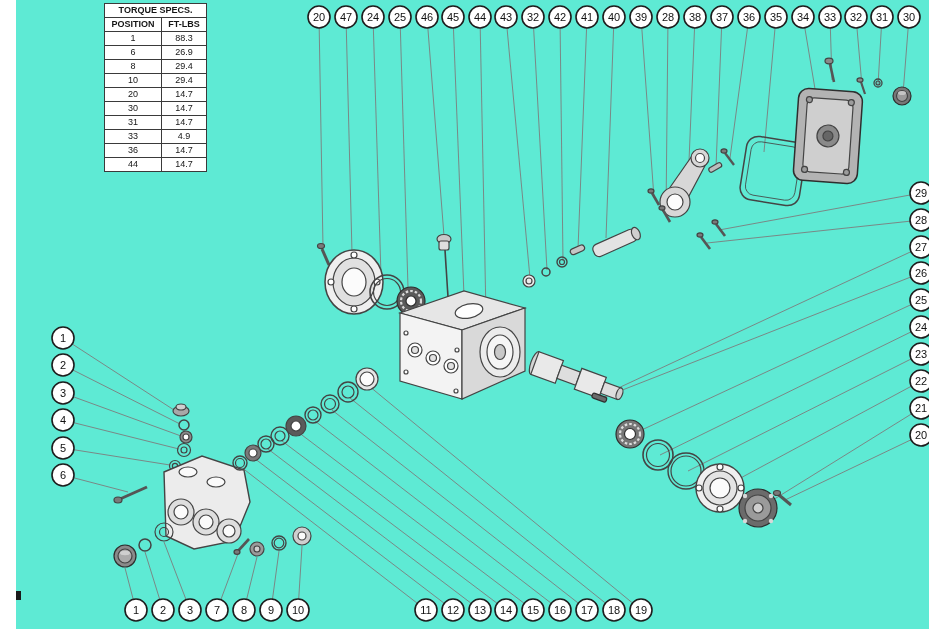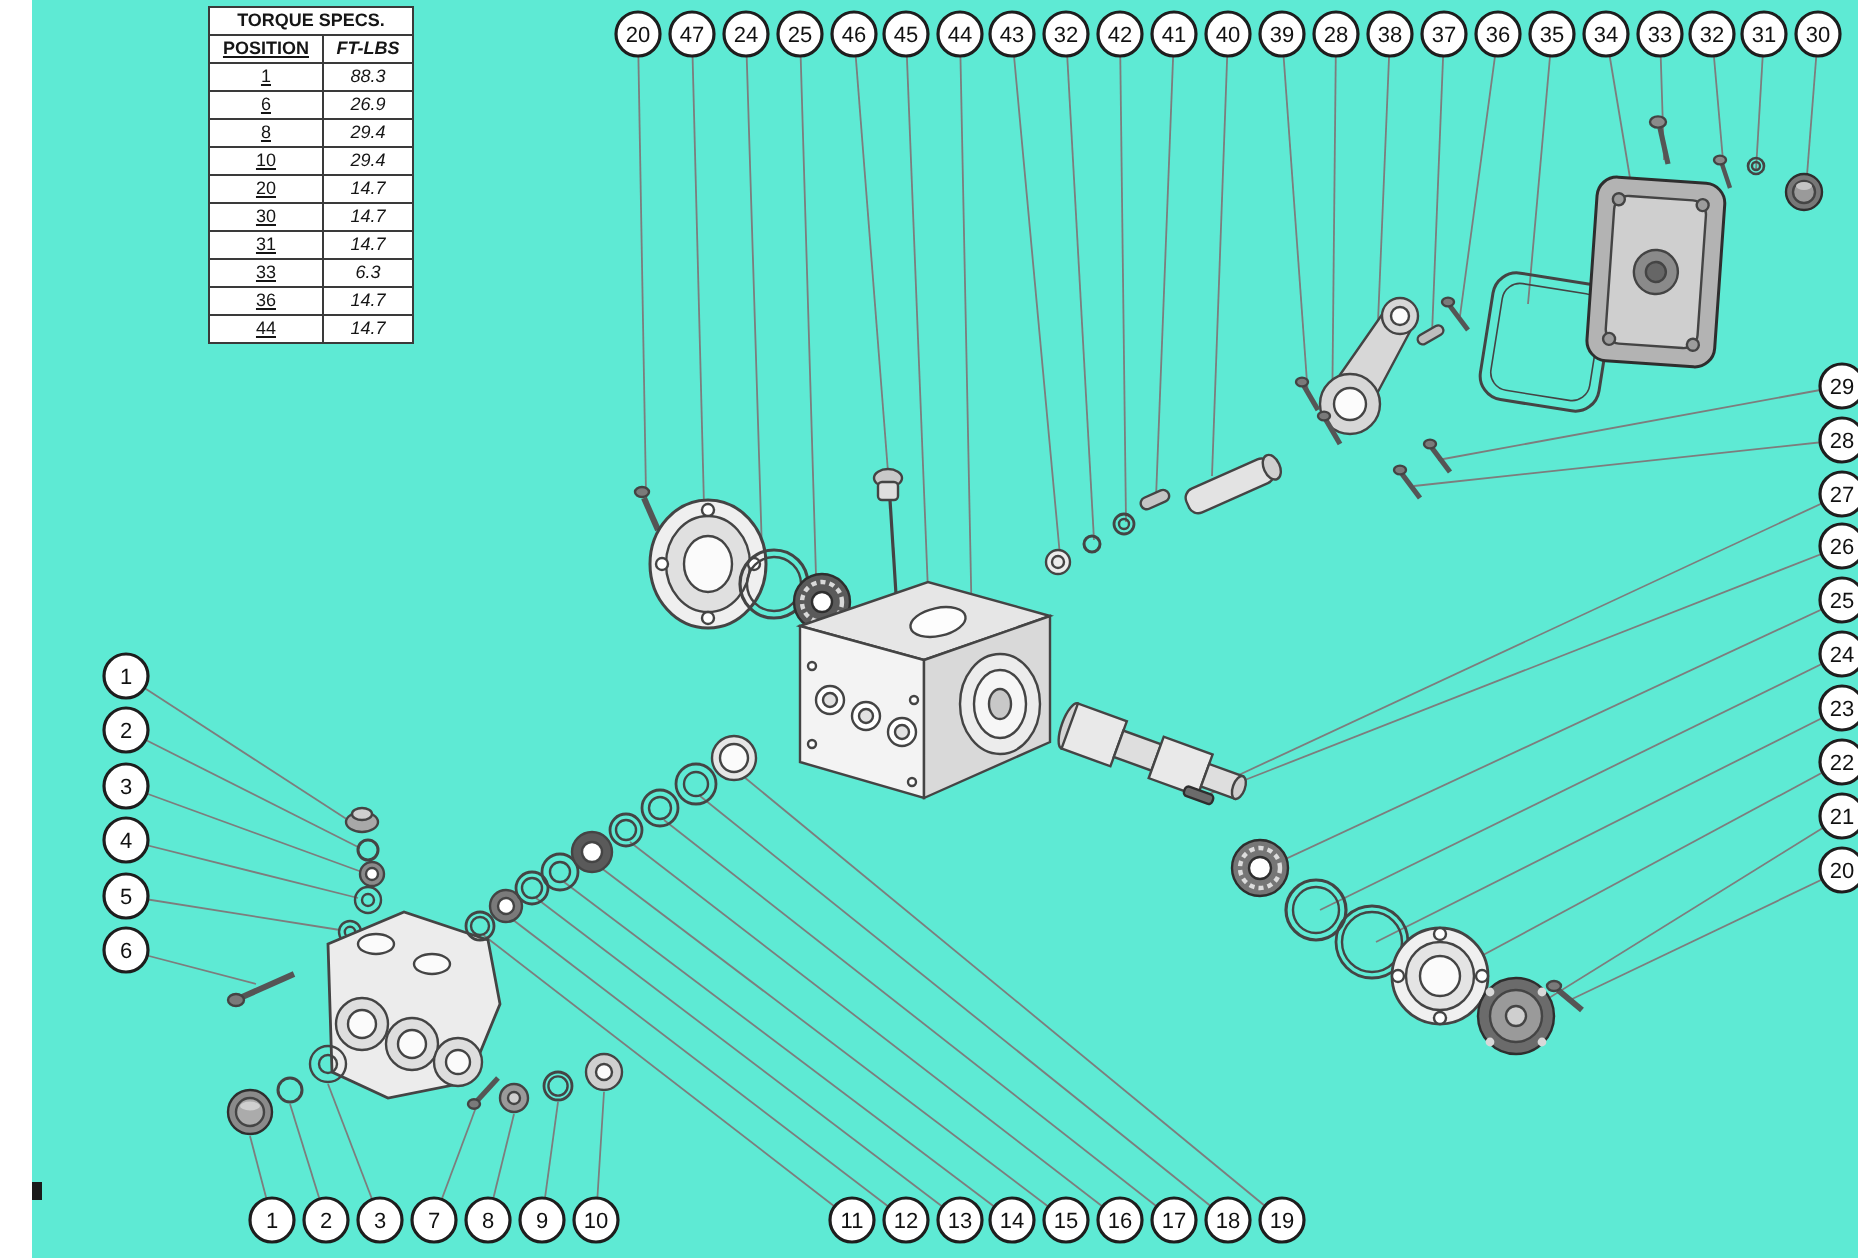--- a/index.html
+++ b/index.html
@@ -6,22 +6,22 @@
   body{width:929px;height:629px;position:relative;font-family:"Liberation Sans",sans-serif;overflow:hidden;}
   .stage{position:absolute;left:16px;top:0;width:929px;height:629px;background:#5eead4;overflow:hidden;}
   #diagram-svg{position:absolute;left:0;top:0;}
   .leader{stroke:#7d7d7d;stroke-width:0.9;}
   .callout circle{fill:#ffffff;stroke:#1d1d1d;stroke-width:1.6;}
   .callout text{font-family:"Liberation Sans",sans-serif;font-size:11px;fill:#111;text-anchor:middle;}
   .torque-table{position:absolute;left:88px;top:3px;}
   .torque-table table{border-collapse:collapse;background:#fff;}
   .torque-table th,.torque-table td{border:1px solid #3a3a3a;font-size:9px;line-height:11px;padding:1px 4px;text-align:center;color:#151515;}
   .torque-table thead th{font-weight:bold;}
-  .torque-table td:first-child,.torque-table th.col-pos{min-width:48px;text-decoration:underline;}
-  .torque-table td:last-child,.torque-table th.col-ft{min-width:36px;font-style:italic;}
+  .torque-table td:first-child,.torque-table th.col-pos{min-width:48px;}
+  .torque-table td:last-child,.torque-table th.col-ft{min-width:36px;}
   .scan-artifact{position:absolute;left:0;top:591px;width:5px;height:9px;background:#1a1a1a;}
 </style>
 </head>
 <body>
 
 <div class="stage">
 
   <svg id="diagram-svg" width="929" height="629" viewBox="0 0 929 629">
     <g id="leaders">
         <line x1="303" y1="17" x2="307" y2="247" class="leader"></line>
@@ -591,21 +591,21 @@
           <tr>
             <td>30</td>
             <td>14.7</td>
           </tr>
           <tr>
             <td>31</td>
             <td>14.7</td>
           </tr>
           <tr>
             <td>33</td>
-            <td>6.3</td>
+            <td>4.9</td>
           </tr>
           <tr>
             <td>36</td>
             <td>14.7</td>
           </tr>
           <tr>
             <td>44</td>
             <td>14.7</td>
           </tr>
         </tbody>

